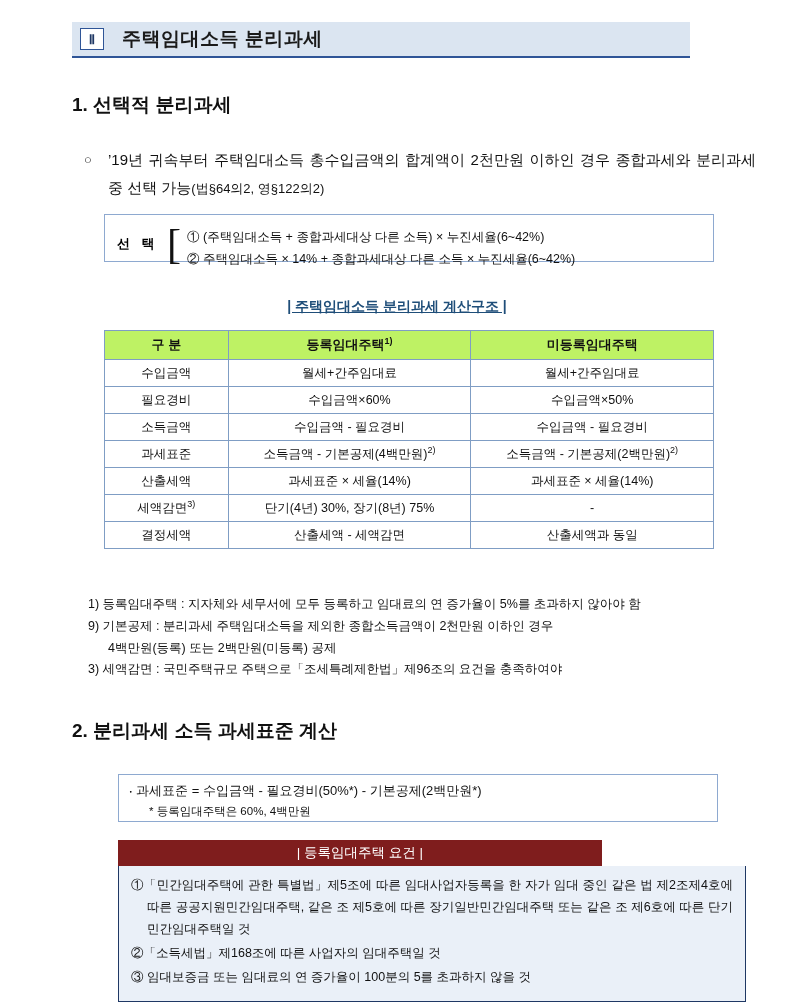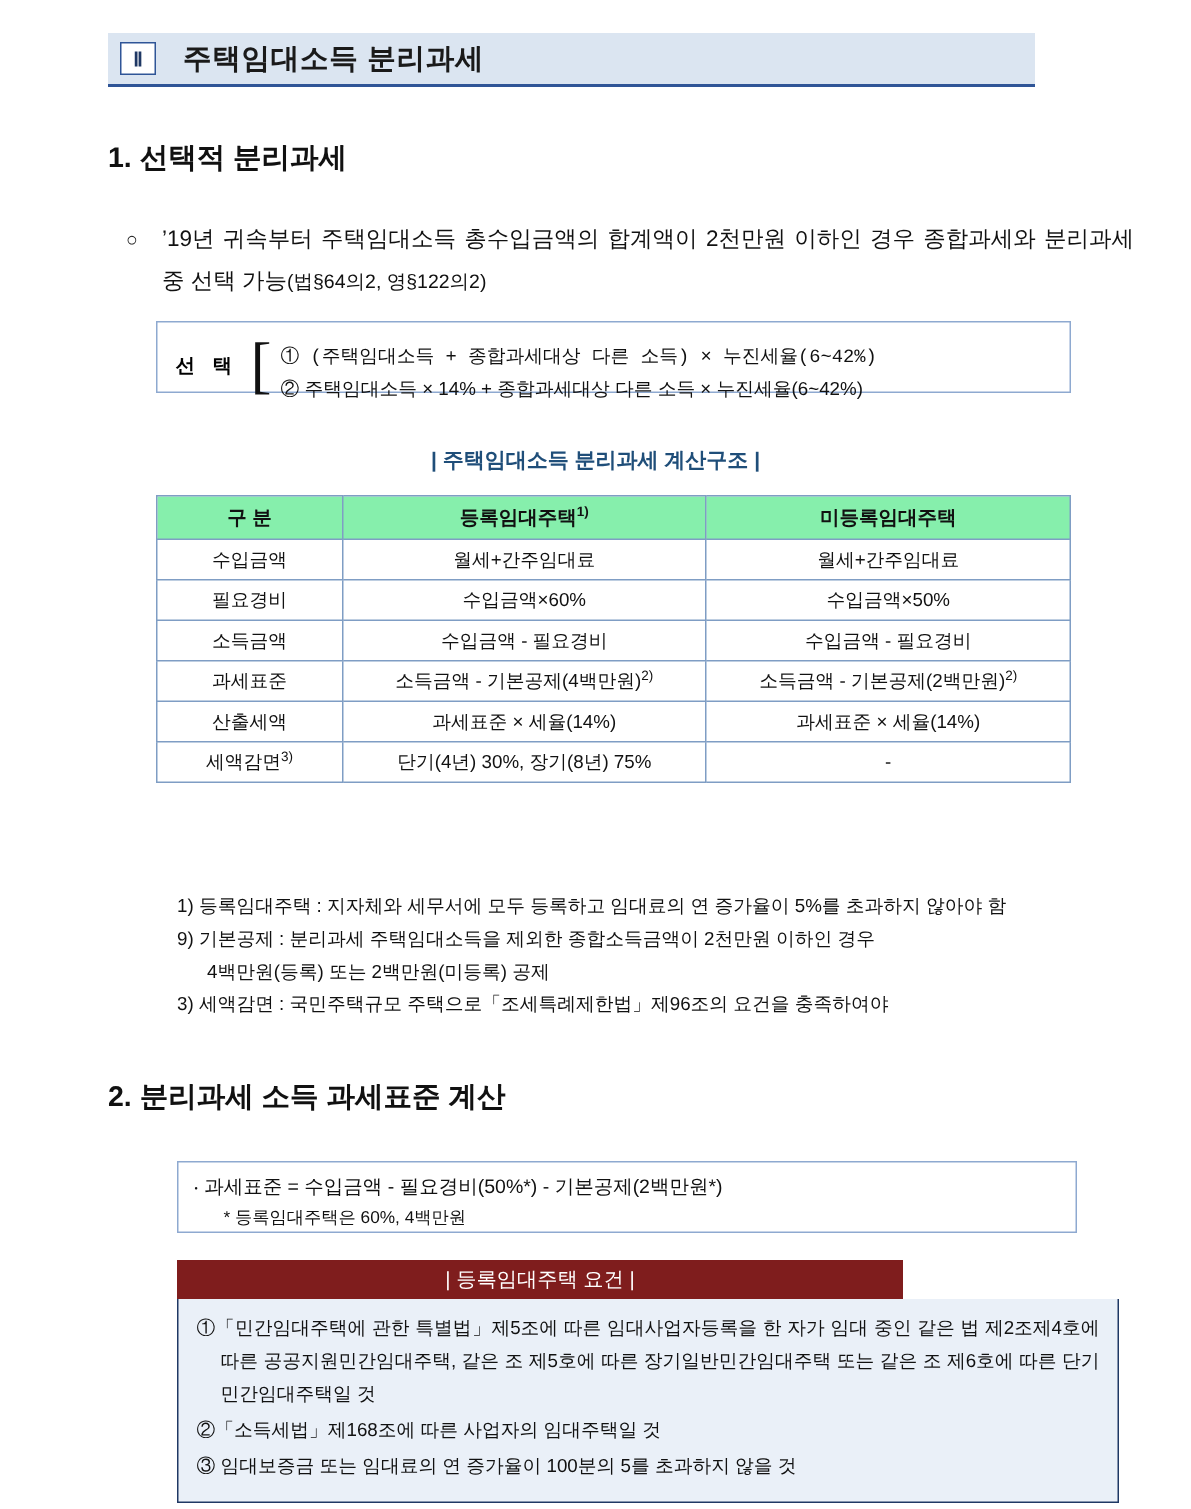--- a/index.html
+++ b/index.html
@@ -117,66 +117,67 @@
     line-height: 42px;
     font-family: "Liberation Serif", serif;
     color: #111;
   }
   .select-line {
     position: absolute;
     left: 82px;
     font-size: 12.5px;
     color: #111;
   }
-  .select-line.l1 { top: 14px; font-family: Liberation Mono, monospace; }
+  .select-line.l1 { top: 14px; }
   .select-line.l2 { top: 36px; }
 
   
   .tbl-caption {
     position: absolute;
     left: 0;
     width: 794px;
     text-align: center;
     font-size: 14px;
     font-weight: bold;
     color: #1f4e79;
+    text-decoration: underline;
   }
   #caption-calc { top: 298px; }
 
   
   .calc-table {
     position: absolute;
     left: 104px;
     top: 330px;
     width: 610px;
     border-collapse: collapse;
     font-size: 12.5px;
   }
   .calc-table th, .calc-table td {
     border: 1px solid #7f9dc4;
     text-align: center;
     height: 26px;
     padding: 0 2px;
     color: #111;
   }
   .calc-table thead th {
-    background: #86efac;
+    background: #bef264;
     font-weight: bold;
     font-size: 13px;
     height: 28px;
   }
   .calc-table td.col0 { width: 122px; }
   .calc-table td.col1 { width: 244px; }
   .calc-table td.col2 { width: 244px; }
   sup { font-size: 9px; vertical-align: super; }
 
   
   .footnotes {
     position: absolute;
-    left: 118px;
+    left: 88px;
     top: 594px;
     width: 640px;
     font-size: 12.5px;
     line-height: 21px;
     color: #111;
   }
   .footnotes .fn {
     display: block;
     text-indent: -20px;
     padding-left: 20px;
@@ -306,20 +307,25 @@
       <tr>
         <td class="col0">산출세액</td>
         <td class="col1">과세표준 × 세율(14%)</td>
         <td class="col2">과세표준 × 세율(14%)</td>
       </tr>
       <tr>
         <td class="col0"><span>세액감면</span><sup>3)</sup></td>
         <td class="col1">단기(4년) 30%, 장기(8년) 75%</td>
         <td class="col2">-</td>
       </tr>
+      <tr>
+        <td class="col0">결정세액</td>
+        <td class="col1">산출세액 - 세액감면</td>
+        <td class="col2">산출세액과 동일</td>
+      </tr>
     </tbody>
   </table>
 
   <div class="footnotes">
     <span class="fn">1) 등록임대주택 : 지자체와 세무서에 모두 등록하고 임대료의 연 증가율이 5%를 초과하지 않아야 함</span>
     <span class="fn">9) 기본공제 : 분리과세 주택임대소득을 제외한 종합소득금액이 2천만원 이하인 경우</span>
     <span class="fn-sub">4백만원(등록) 또는 2백만원(미등록) 공제</span>
     <span class="fn">3) 세액감면 : 국민주택규모 주택으로「조세특례제한법」제96조의 요건을 충족하여야</span>
   </div>
 

